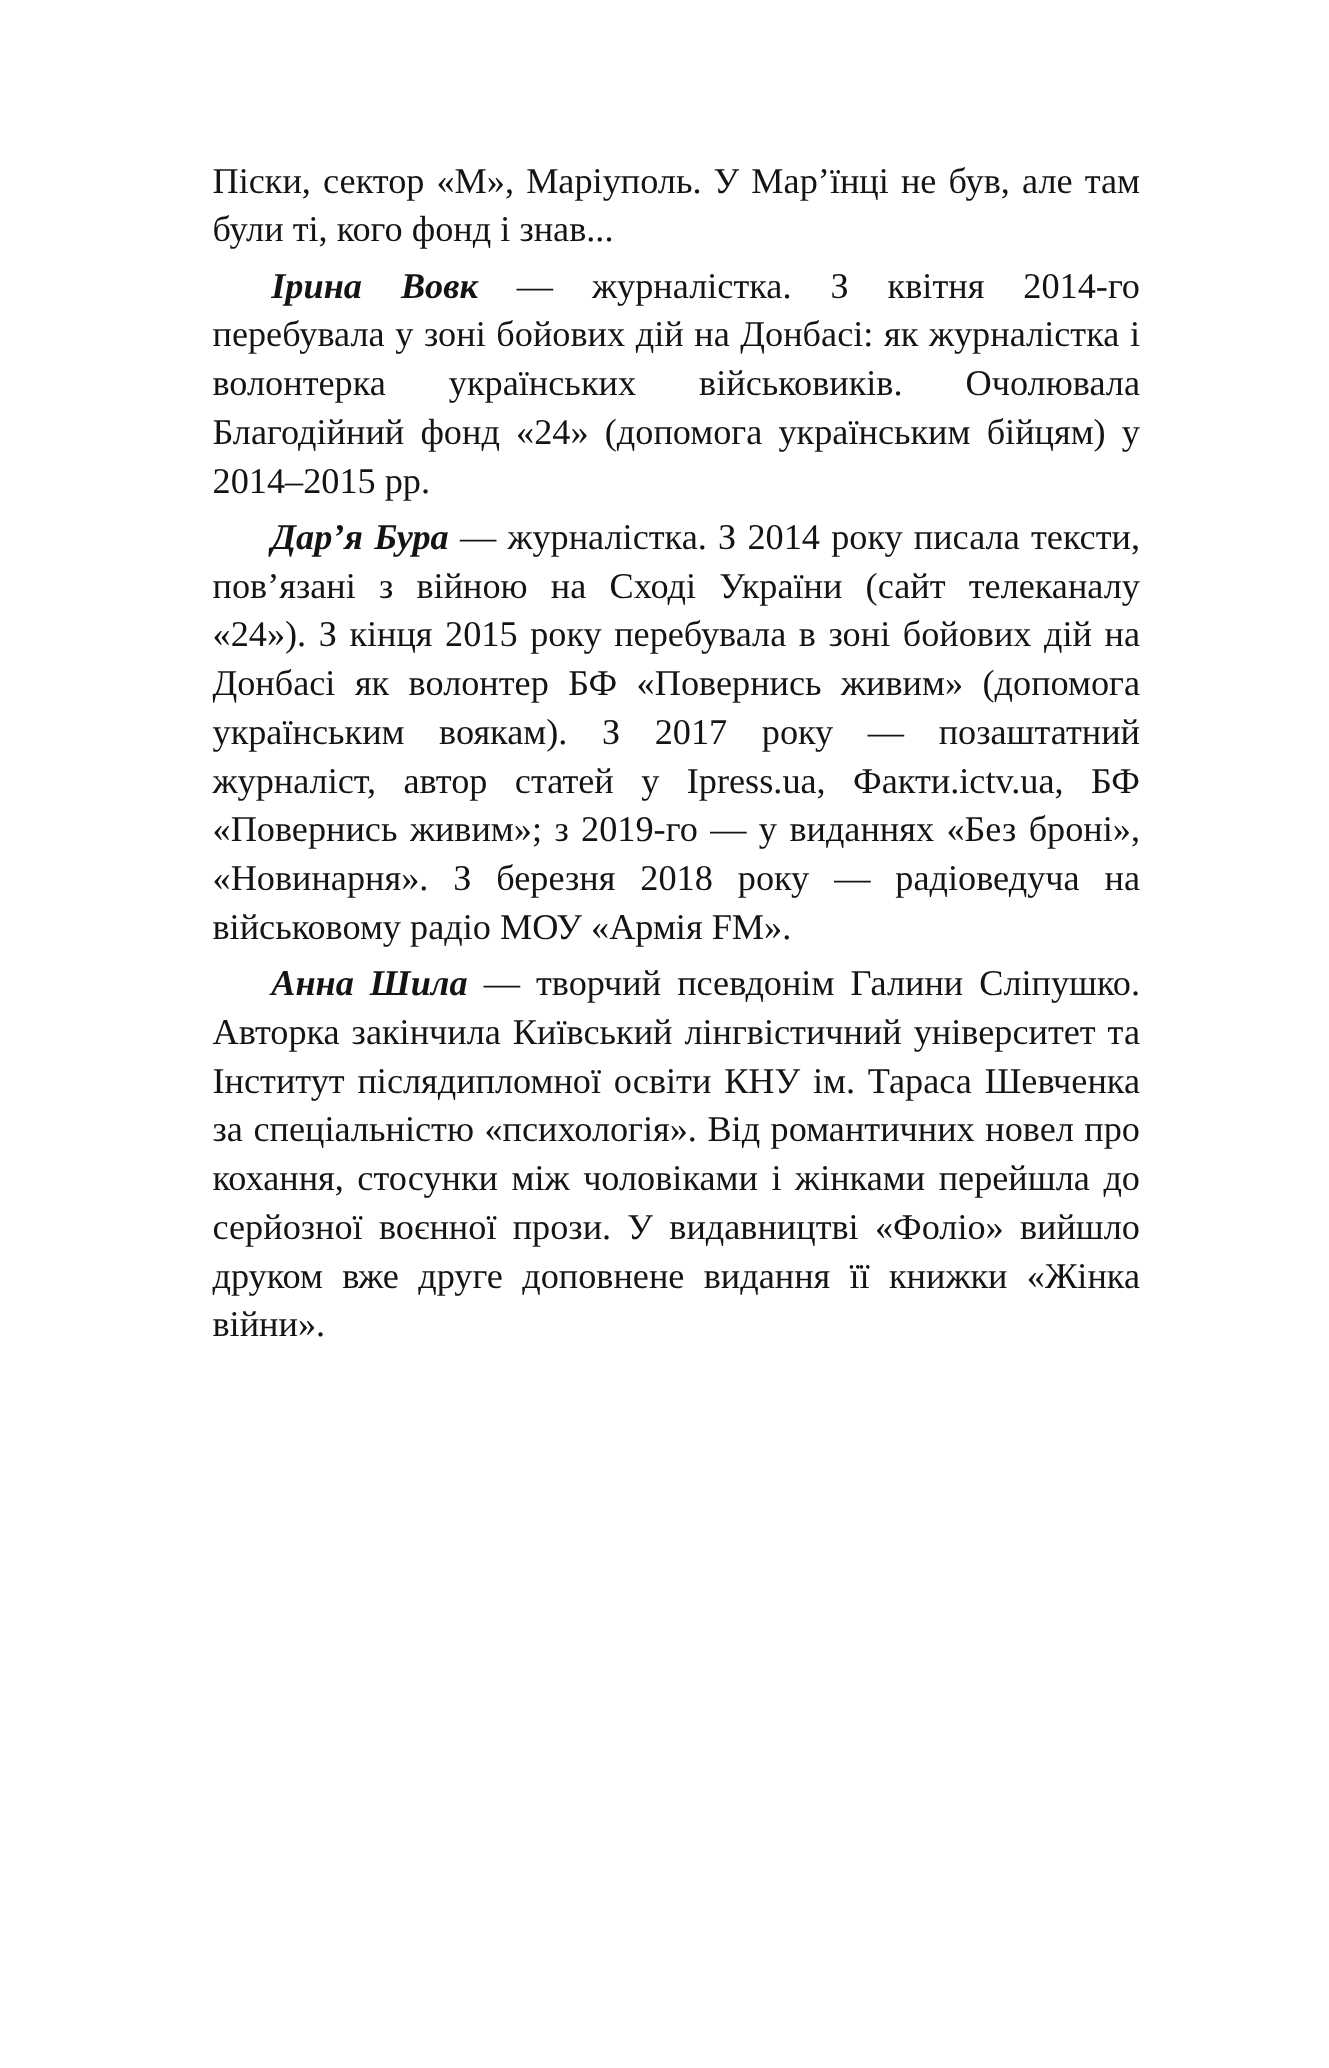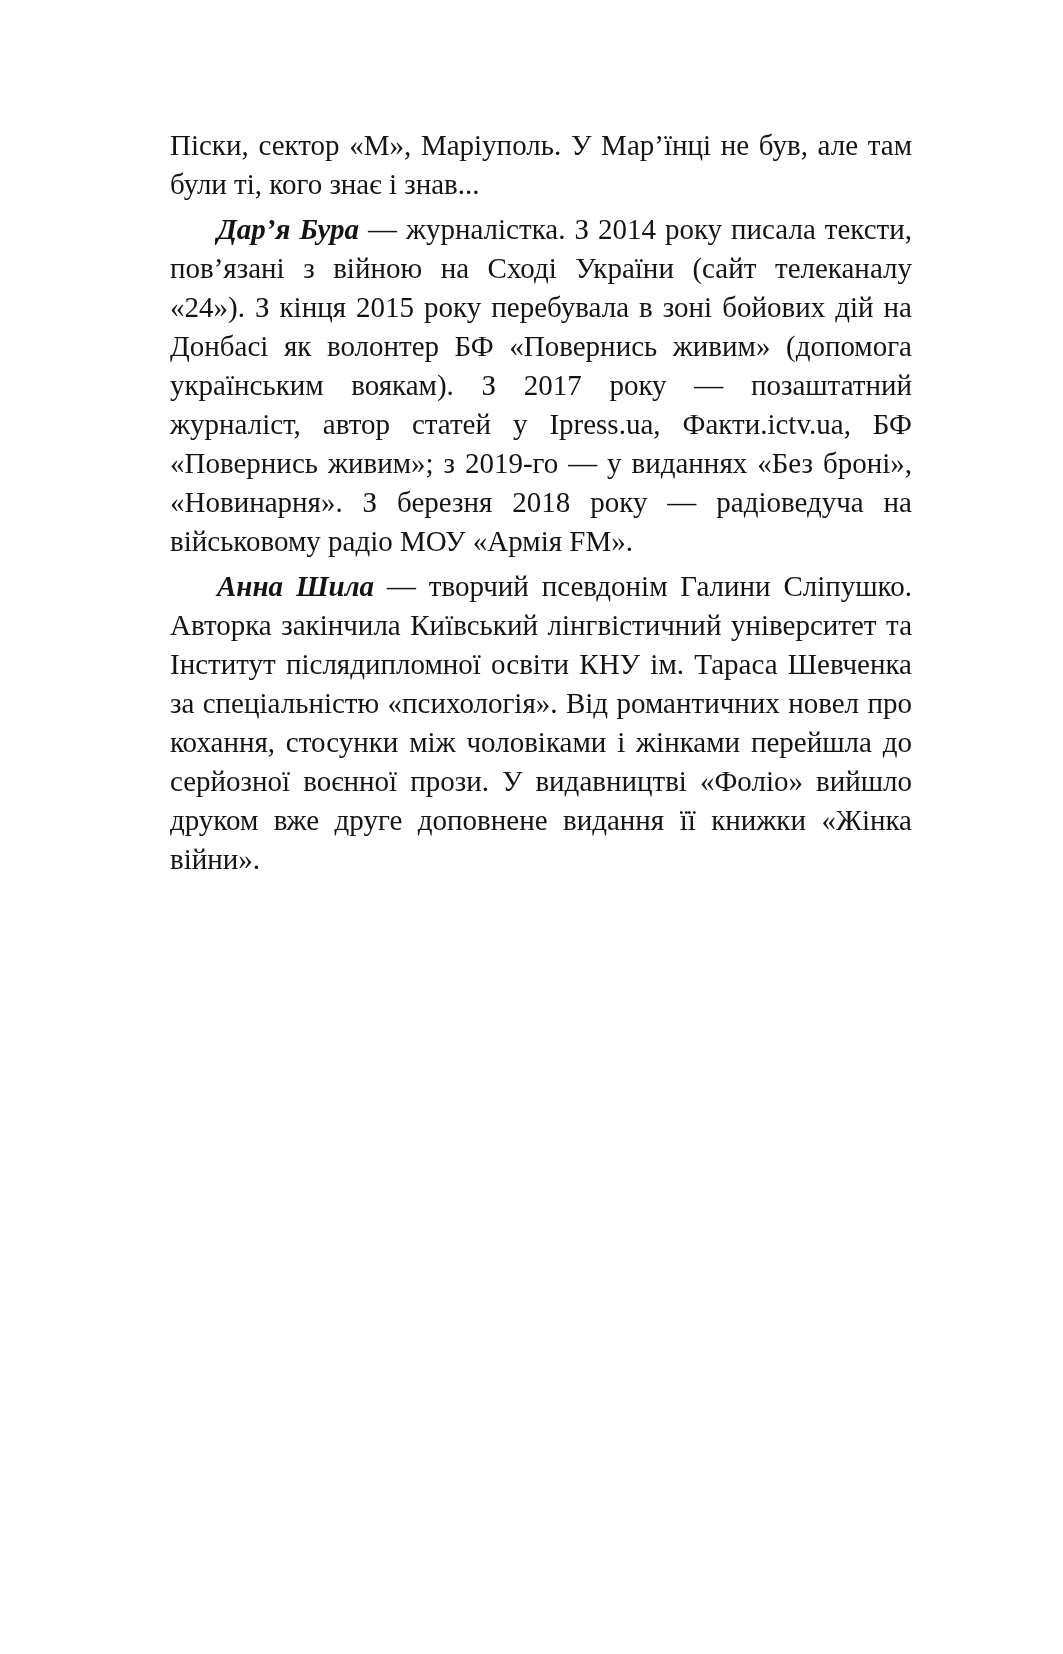--- a/index.html
+++ b/index.html
@@ -36,21 +36,22 @@
     font-weight: bold;
     font-style: italic;
   }
 </style>
 </head>
 <body>
 
 <div class="page">
   <div class="text-block">
 
-    <p class="para no-indent"><span>Піски, сектор «М», Маріуполь. У Мар’їнці не був, але там були ті, кого знає і знав...</span></p>
+    <p class="para no-indent"><span>Піски, сектор «М», Маріуполь. У Мар’їнці не був, але там були ті, кого фонд і знав...</span></p>
 
+    <p class="para"><span class="lead">Ірина Вовк</span><span> — журналістка. З квітня 2014-го перебувала у зоні бойових дій на Донбасі: як журналістка і волонтерка українських військовиків. Очолювала Благодійний фонд «24» (допомога українським бійцям) у 2014–2015 рр.</span></p>
 
     <p class="para"><span class="lead">Дар’я Бура</span><span> — журналістка. З 2014 року писала тексти, пов’язані з війною на Сході України (сайт телеканалу «24»). З кінця 2015 року перебувала в зоні бойових дій на Донбасі як волонтер БФ «Повернись живим» (допомога українським воякам). З 2017 року — позаштатний журналіст, автор статей у Ipress.ua, Факти.ictv.ua, БФ «Повернись живим»; з 2019-го — у виданнях «Без броні», «Новинарня». З березня 2018 року — радіоведуча на військовому радіо МОУ «Армія FM».</span></p>
 
     <p class="para"><span class="lead">Анна Шила</span><span> — творчий псевдонім Галини Сліпушко. Авторка закінчила Київський лінгвістичний університет та Інститут післядипломної освіти КНУ ім. Тараса Шевченка за спеціальністю «психологія». Від романтичних новел про кохання, стосунки між чоловіками і жінками перейшла до серйозної воєнної прози. У видавництві «Фоліо» вийшло друком вже друге доповнене видання її книжки «Жінка війни».</span></p>
 
   </div>
 </div>
 
 </body></html>

